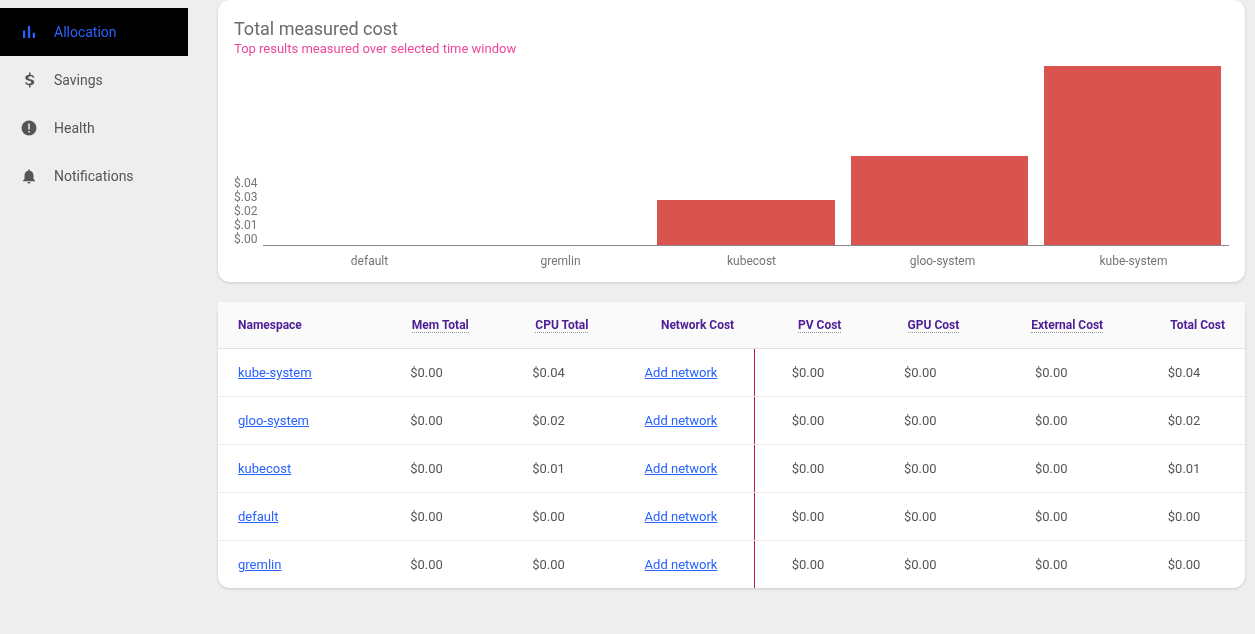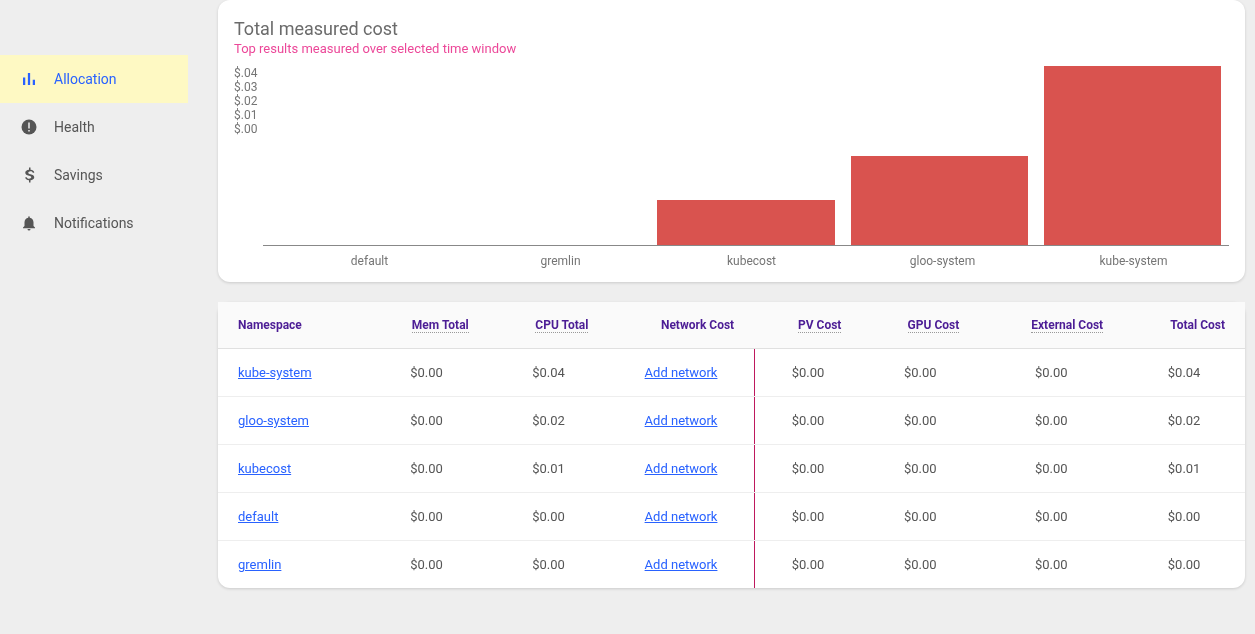--- a/index.html
+++ b/index.html
@@ -1,30 +1,30 @@
 <!DOCTYPE html>
 <html><head>
 <meta charset="utf-8">
 <style>
   * { box-sizing: border-box; }
   html, body { margin:0; padding:0; font-family: Roboto, "Helvetica Neue", Arial, sans-serif; background:#eeeeee; color:#333; }
   .app { display:flex; width:1255px; min-height:634px; }
   .sidebar { width:188px; background:#eeeeee; padding-top:8px; }
   .nav-item { display:flex; align-items:center; height:48px; padding:0 18px; font-size:14px; color:#555; cursor:pointer; }
-  .nav-item.active { background:#fef9c3; color:#2962ff;margin-top:47px; }
+  .nav-item.active { background:#000000; color:#2962ff; }
   .nav-item .icon { width:22px; display:flex; align-items:center; justify-content:center; margin-right:14px; }
   .nav-item.active .icon svg { fill:#2962ff; }
   .nav-item .icon svg { fill:#555; width:18px; height:18px; }
   .main { flex:1; padding:0 10px 12px 30px; }
   .card { background:#fff; border-radius:12px; box-shadow:0 1px 3px rgba(0,0,0,0.15); }
   .chart-card { padding:18px 16px 14px 16px; margin-bottom:20px; }
   .chart-title { font-size:18px; color:#6b6b6b; font-weight:400; }
   .chart-sub { font-size:13px; color:#ec4899; margin-top:2px; margin-bottom:10px; }
   .chart-area { display:flex; }
-  .y-axis { display:flex; flex-direction:column; justify-content:flex-start; align-items:flex-end; height:180px; padding-right:6px; font-size:12px; color:#757575; }
+  .y-axis { display:flex; flex-direction:column; justify-content:flex-end; align-items:flex-end; height:180px; padding-right:6px; font-size:12px; color:#757575; }
   .plot { flex:1; position:relative; height:180px; border-bottom:1px solid #888; }
   .bars { position:absolute; inset:0; display:flex; }
   .bar-slot { flex:1; display:flex; align-items:flex-end; justify-content:center; }
   .bar { width:92%; background:#d9534f; }
   .x-axis { display:flex; margin-left:40px; margin-top:8px; }
   .x-tick { flex:1; text-align:center; font-size:12px; color:#757575; }
   .table-card { }
   table { width:100%; border-collapse:collapse; }
   thead th { text-align:right; font-size:12px; font-weight:700; color:#4c1d95; padding:16px 20px; border-bottom:1px solid #e0e0e0; background:#fafafa; }
   thead th:first-child { text-align:left; }
@@ -47,34 +47,34 @@
             <rect x="4" y="10" width="3" height="10"></rect>
             <rect x="10.5" y="4" width="3" height="16"></rect>
             <rect x="17" y="13" width="3" height="7"></rect>
           </svg>
       </span>
       <span>Allocation</span>
     </div>
     <div class="nav-item">
       <span class="icon">
         <svg viewBox="0 0 24 24">
+            <path d="M12 2v3c-2.8 0-5 1.8-5 4 0 2.3 2 3.3 5 4 2.4.5 3 1.1 3 2 0 1-1.3 2-3 2s-3-.9-3-2H7c0 2.2 2 3.8 5 4v3h2v-3c2.8 0 5-1.8 5-4 0-2.3-2-3.3-5-4-2.4-.5-3-1.1-3-2 0-1 1.3-2 3-2s3 .9 3 2h2c0-2.2-2-3.8-5-4V2h-2z"></path>
+          </svg>
+      </span>
+      <span>Savings</span>
+    </div>
+    <div class="nav-item">
+      <span class="icon">
+        <svg viewBox="0 0 24 24">
             <circle cx="12" cy="12" r="10"></circle>
             <rect x="11" y="6" width="2" height="8" fill="#eee"></rect>
             <rect x="11" y="16" width="2" height="2" fill="#eee"></rect>
           </svg>
       </span>
       <span>Health</span>
-    </div>
-    <div class="nav-item">
-      <span class="icon">
-        <svg viewBox="0 0 24 24">
-            <path d="M12 2v3c-2.8 0-5 1.8-5 4 0 2.3 2 3.3 5 4 2.4.5 3 1.1 3 2 0 1-1.3 2-3 2s-3-.9-3-2H7c0 2.2 2 3.8 5 4v3h2v-3c2.8 0 5-1.8 5-4 0-2.3-2-3.3-5-4-2.4-.5-3-1.1-3-2 0-1 1.3-2 3-2s3 .9 3 2h2c0-2.2-2-3.8-5-4V2h-2z"></path>
-          </svg>
-      </span>
-      <span>Savings</span>
     </div>
     <div class="nav-item">
       <span class="icon">
         <svg viewBox="0 0 24 24">
             <path d="M12 22a2 2 0 0 0 2-2h-4a2 2 0 0 0 2 2zm6-6V11c0-3-2-5.4-5-6V4a1 1 0 1 0-2 0v1c-3 .6-5 3-5 6v5l-2 2v1h16v-1l-2-2z"></path>
           </svg>
       </span>
       <span>Notifications</span>
     </div>
   </div>

